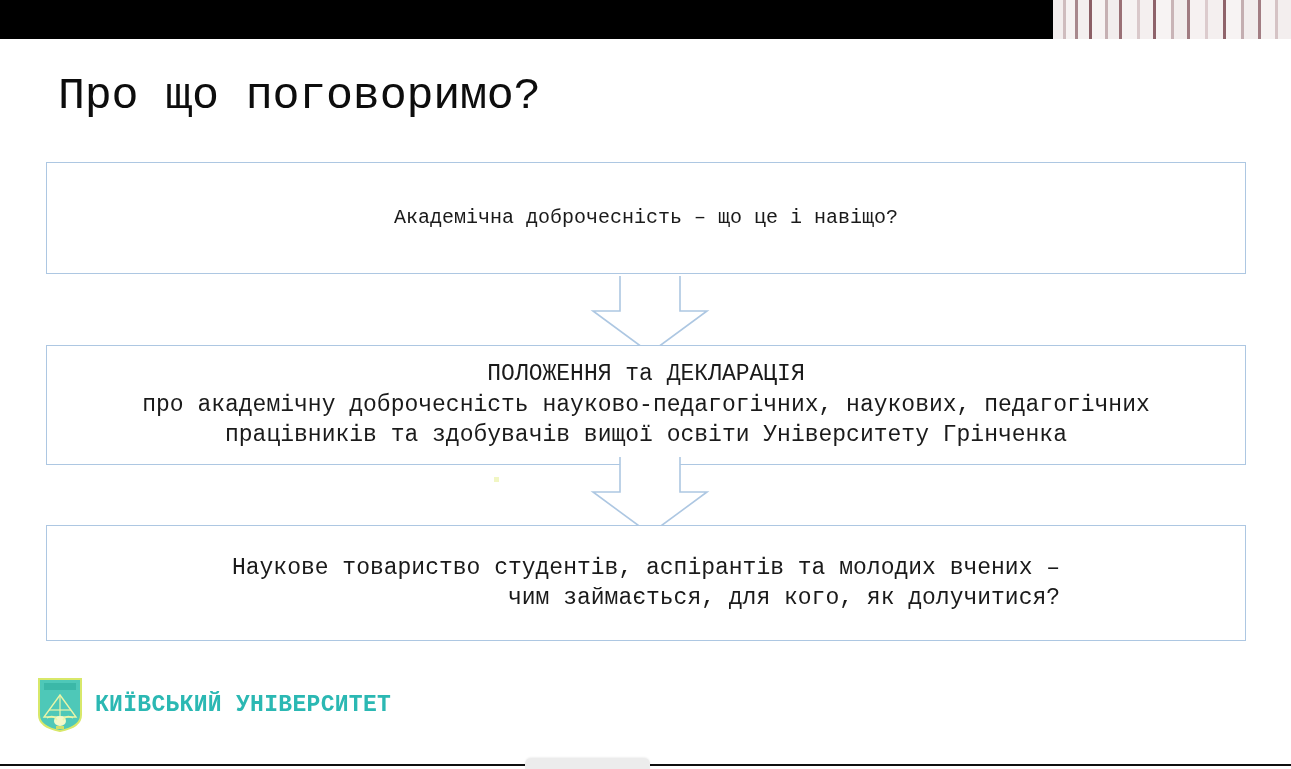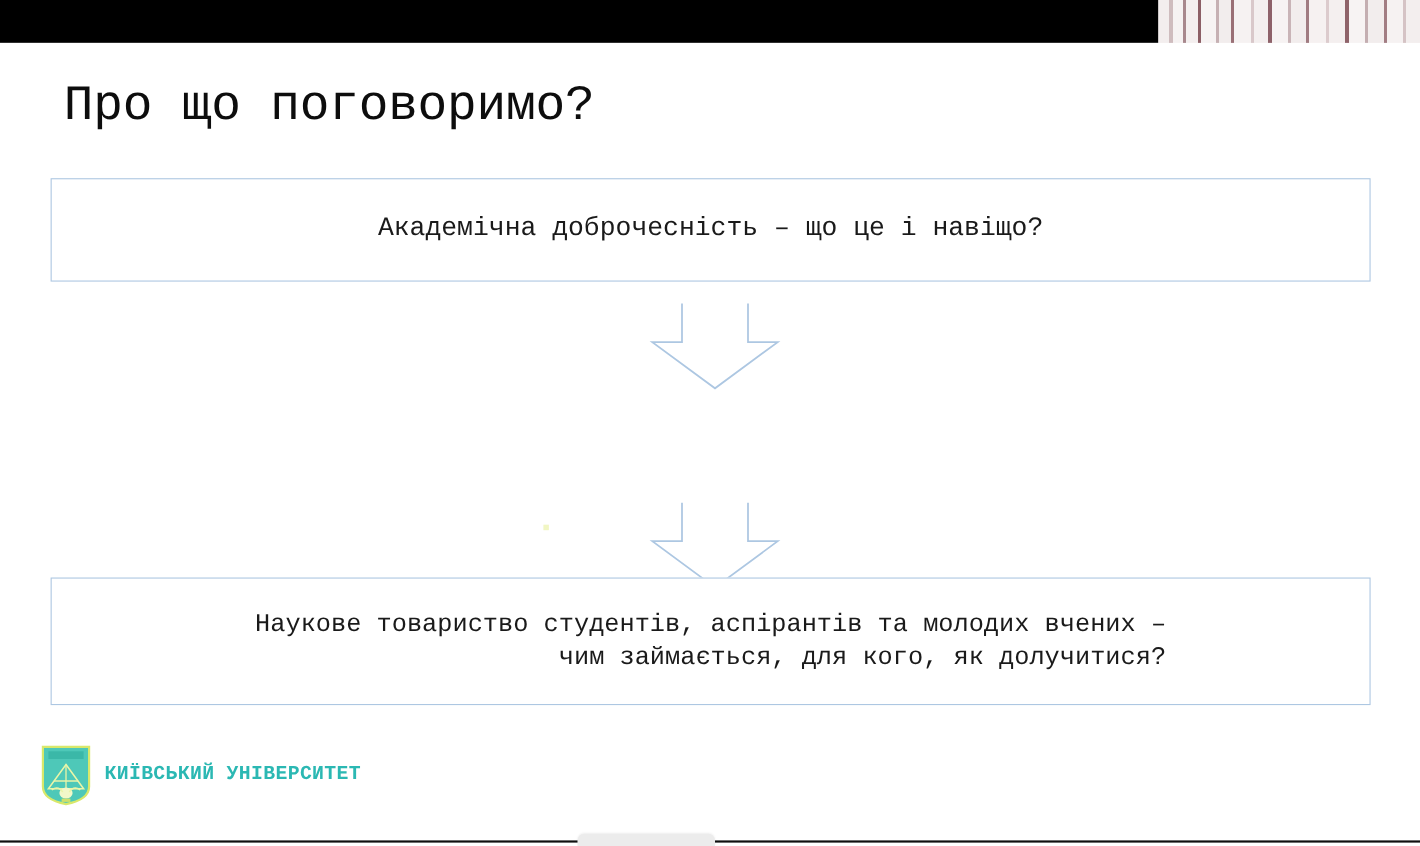--- a/index.html
+++ b/index.html
@@ -138,21 +138,21 @@
     border: 1.4px solid #adc7e2;
     background: #ffffff;
     box-sizing: border-box;
     display: flex;
     align-items: center;
     justify-content: center;
     text-align: center;
     color: #1a1a1a;
     line-height: 1.32;
   }
-  #flow-box-1 { top: 123px; height: 94px; font-size: 24px; }
+  #flow-box-1 { top: 123px; height: 112px; font-size: 20px; }
   #flow-box-2 { top: 306px; height: 120px; font-size: 23px; }
   #flow-box-3 { top: 486px; height: 116px; font-size: 23px; text-align: right; }
 
   .box-text { padding: 0 20px; }
   .box-text .line { display: block; }
 
   .arrow-wrap {
     position: absolute;
     left: 575px;
     width: 150px;
@@ -173,21 +173,21 @@
   #logo-crest {
     width: 46px; height: 56px;
     flex: 0 0 auto;
   }
   #logo-text {
     display: flex;
     flex-direction: column;
     line-height: 1.08;
   }
   #logo-text .logo-line {
-    font-size: 18px;
+    font-size: 23px;
     font-weight: bold;
     color: #2bb8b3;
     letter-spacing: 0.3px;
     white-space: nowrap;
   }
 
   
   #slide-artifact {
     position: absolute;
     left: 494px; top: 438px;
@@ -237,20 +237,27 @@
       <span class="line">Академічна доброчесність – що це і навіщо?</span>
     </div>
   </div>
 
   <div class="arrow-wrap" id="arrow-1">
     <svg width="150" height="80" viewBox="0 0 150 80">
       <path d="M45 1 L45 36 L18 36 L75 78 L132 36 L105 36 L105 1" fill="#ffffff" stroke="#adc7e2" stroke-width="1.6" stroke-linejoin="miter"></path>
     </svg>
   </div>
 
+  <div class="flow-box" id="flow-box-2">
+    <div class="box-text">
+      <span class="line">ПОЛОЖЕННЯ та ДЕКЛАРАЦІЯ</span>
+      <span class="line">про академічну доброчесність науково-педагогічних, наукових, педагогічних</span>
+      <span class="line">працівників та здобувачів вищої освіти Університету Грінченка</span>
+    </div>
+  </div>
 
   <div class="arrow-wrap" id="arrow-2">
     <svg width="150" height="80" viewBox="0 0 150 80">
       <path d="M45 1 L45 36 L18 36 L75 78 L132 36 L105 36 L105 1" fill="#ffffff" stroke="#adc7e2" stroke-width="1.6" stroke-linejoin="miter"></path>
     </svg>
   </div>
 
   <div class="flow-box" id="flow-box-3">
     <div class="box-text">
       <span class="line">Наукове товариство студентів, аспірантів та молодих вчених –</span>

